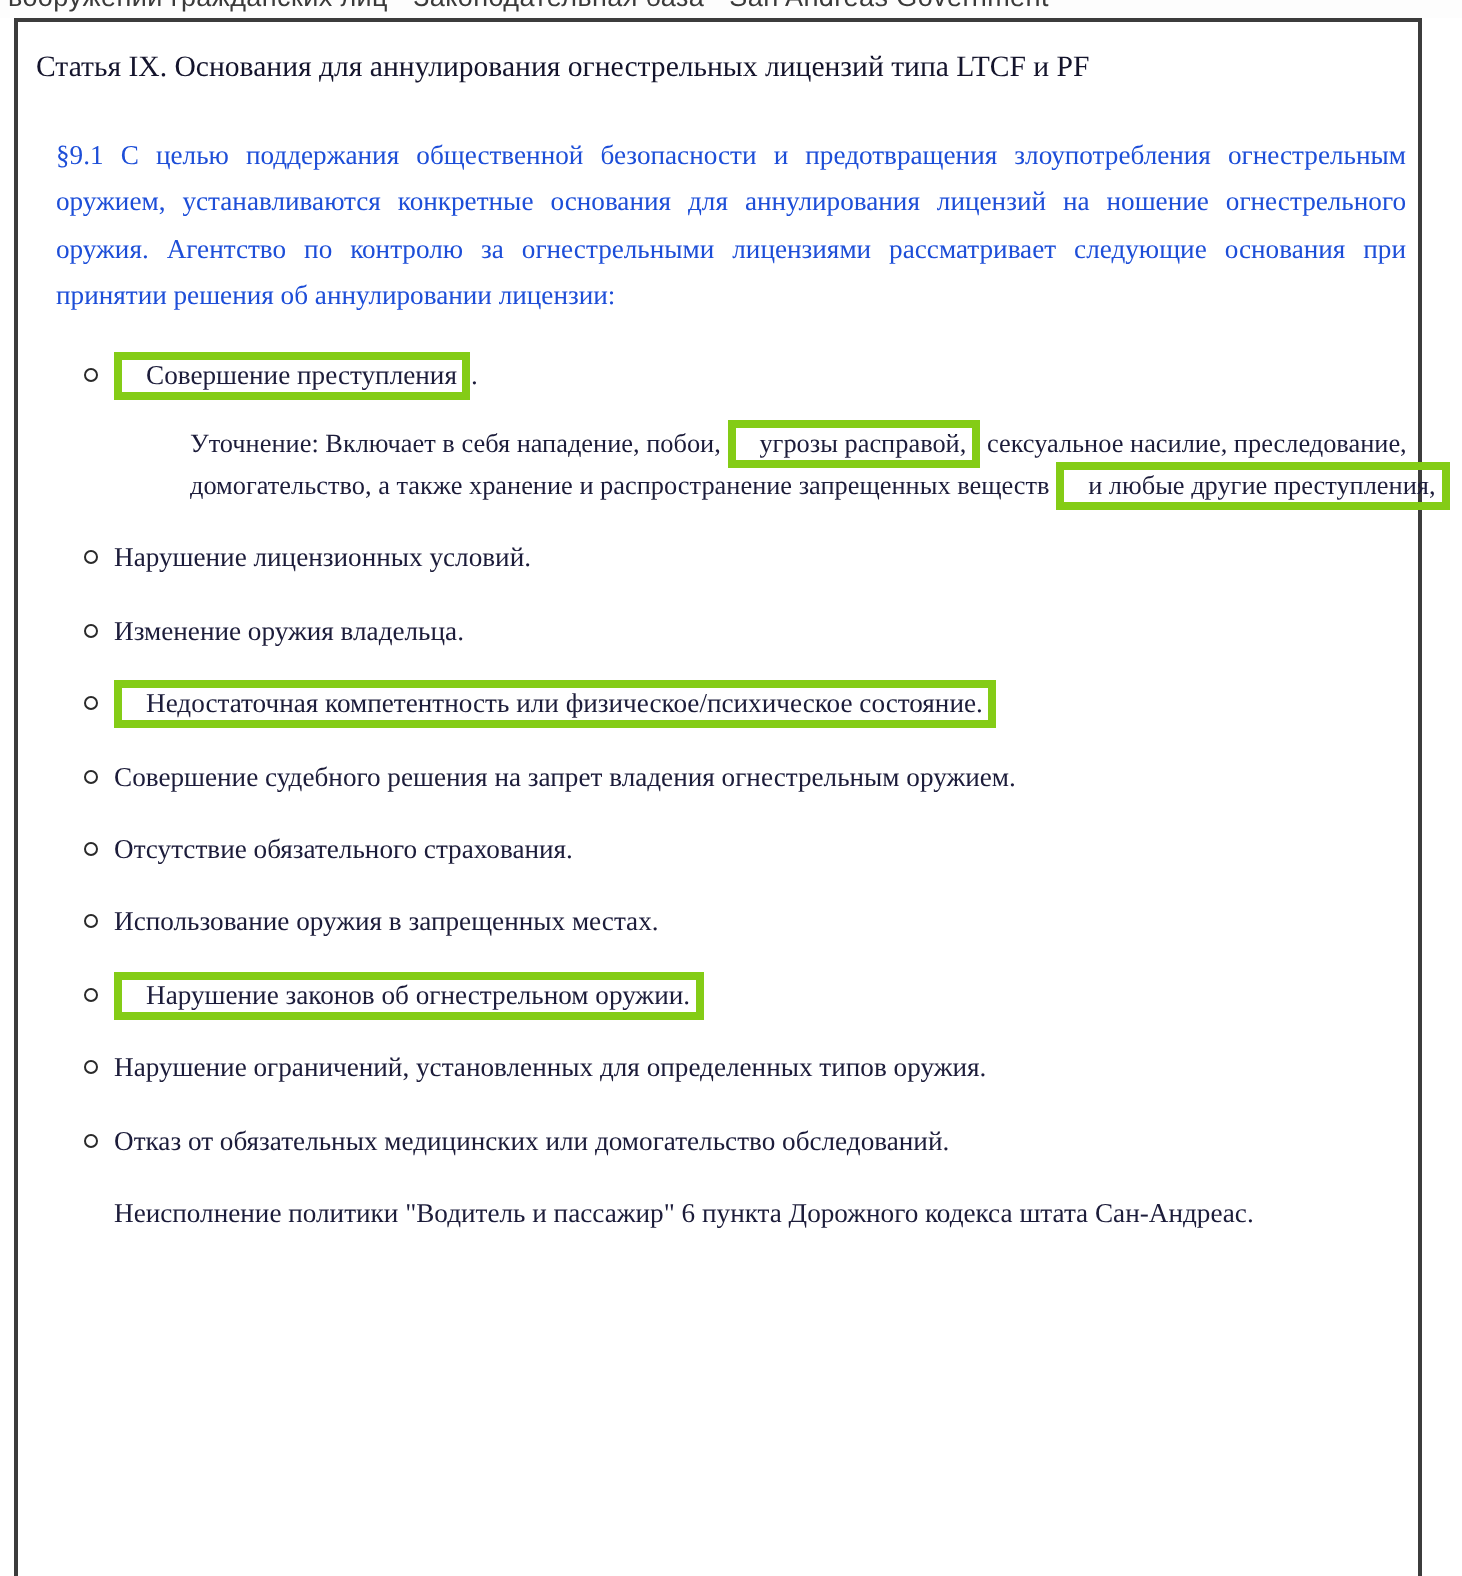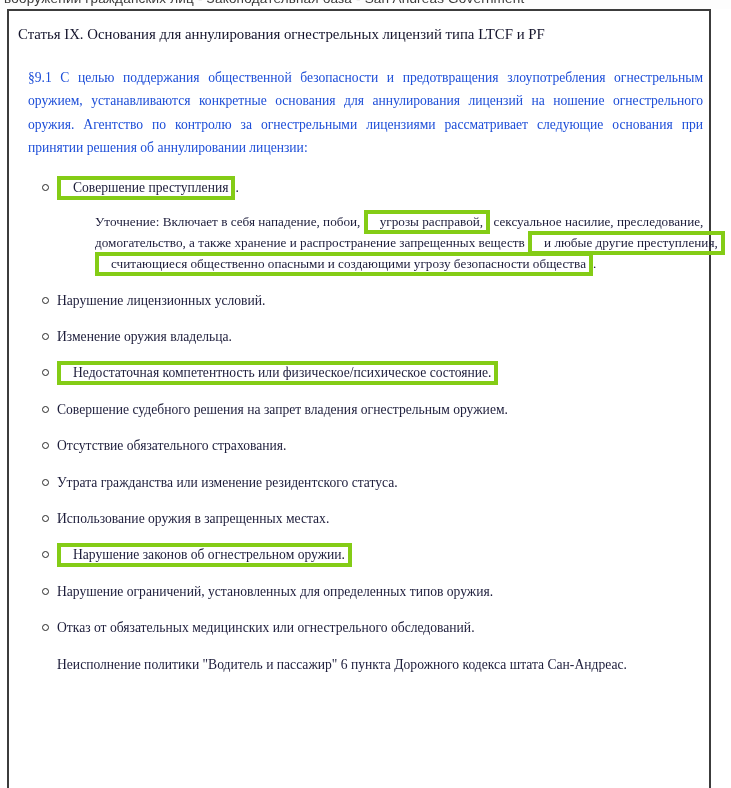--- a/index.html
+++ b/index.html
@@ -97,27 +97,25 @@
 
 <div class="doc-frame">
   <div class="article-title">Статья IX. Основания для аннулирования огнестрельных лицензий типа LTCF и PF</div>
 
   <p class="intro">§9.1 С целью поддержания общественной безопасности и предотвращения злоупотребления огнестрельным оружием, устанавливаются конкретные основания для аннулирования лицензий на ношение огнестрельного оружия. Агентство по контролю за огнестрельными лицензиями рассматривает следующие основания при принятии решения об аннулировании лицензии:</p>
 
   <ul class="grounds" id="grounds-list">
       <li><span class="marker"></span><span class="hl">Совершение преступления</span>.<div class="clarification">
           <div class="cl-line"><span>Уточнение: Включает в себя нападение, побои,</span> <span class="hl">угрозы расправой,</span> <span>сексуальное насилие, преследование,</span></div>
           <div class="cl-line"><span>домогательство, а также хранение и распространение запрещенных веществ</span> <span class="hl">и любые другие преступления,</span></div>
-          <div class="cl-line"><span class="hl">считающиеся общественно опасными и создающими угрозу безопасности общества</span><span>.</span></div>
         </div></li>
       <li><span class="marker"></span><span>Нарушение лицензионных условий.</span></li>
       <li><span class="marker"></span><span>Изменение оружия владельца.</span></li>
       <li><span class="marker"></span><span class="hl">Недостаточная компетентность или физическое/психическое состояние.</span></li>
       <li><span class="marker"></span><span>Совершение судебного решения на запрет владения огнестрельным оружием.</span></li>
       <li><span class="marker"></span><span>Отсутствие обязательного страхования.</span></li>
-      <li><span class="marker"></span><span>Утрата гражданства или изменение резидентского статуса.</span></li>
       <li><span class="marker"></span><span>Использование оружия в запрещенных местах.</span></li>
       <li><span class="marker"></span><span class="hl">Нарушение законов об огнестрельном оружии.</span></li>
       <li><span class="marker"></span><span>Нарушение ограничений, установленных для определенных типов оружия.</span></li>
-      <li><span class="marker"></span><span>Отказ от обязательных медицинских или огнестрельного обследований.</span></li>
+      <li><span class="marker"></span><span>Отказ от обязательных медицинских или домогательство обследований.</span></li>
       <li><span>Неисполнение политики "Водитель и пассажир" 6 пункта Дорожного кодекса штата Сан-Андреас.</span></li>
     </ul>
 </div>
 
 </body></html>

